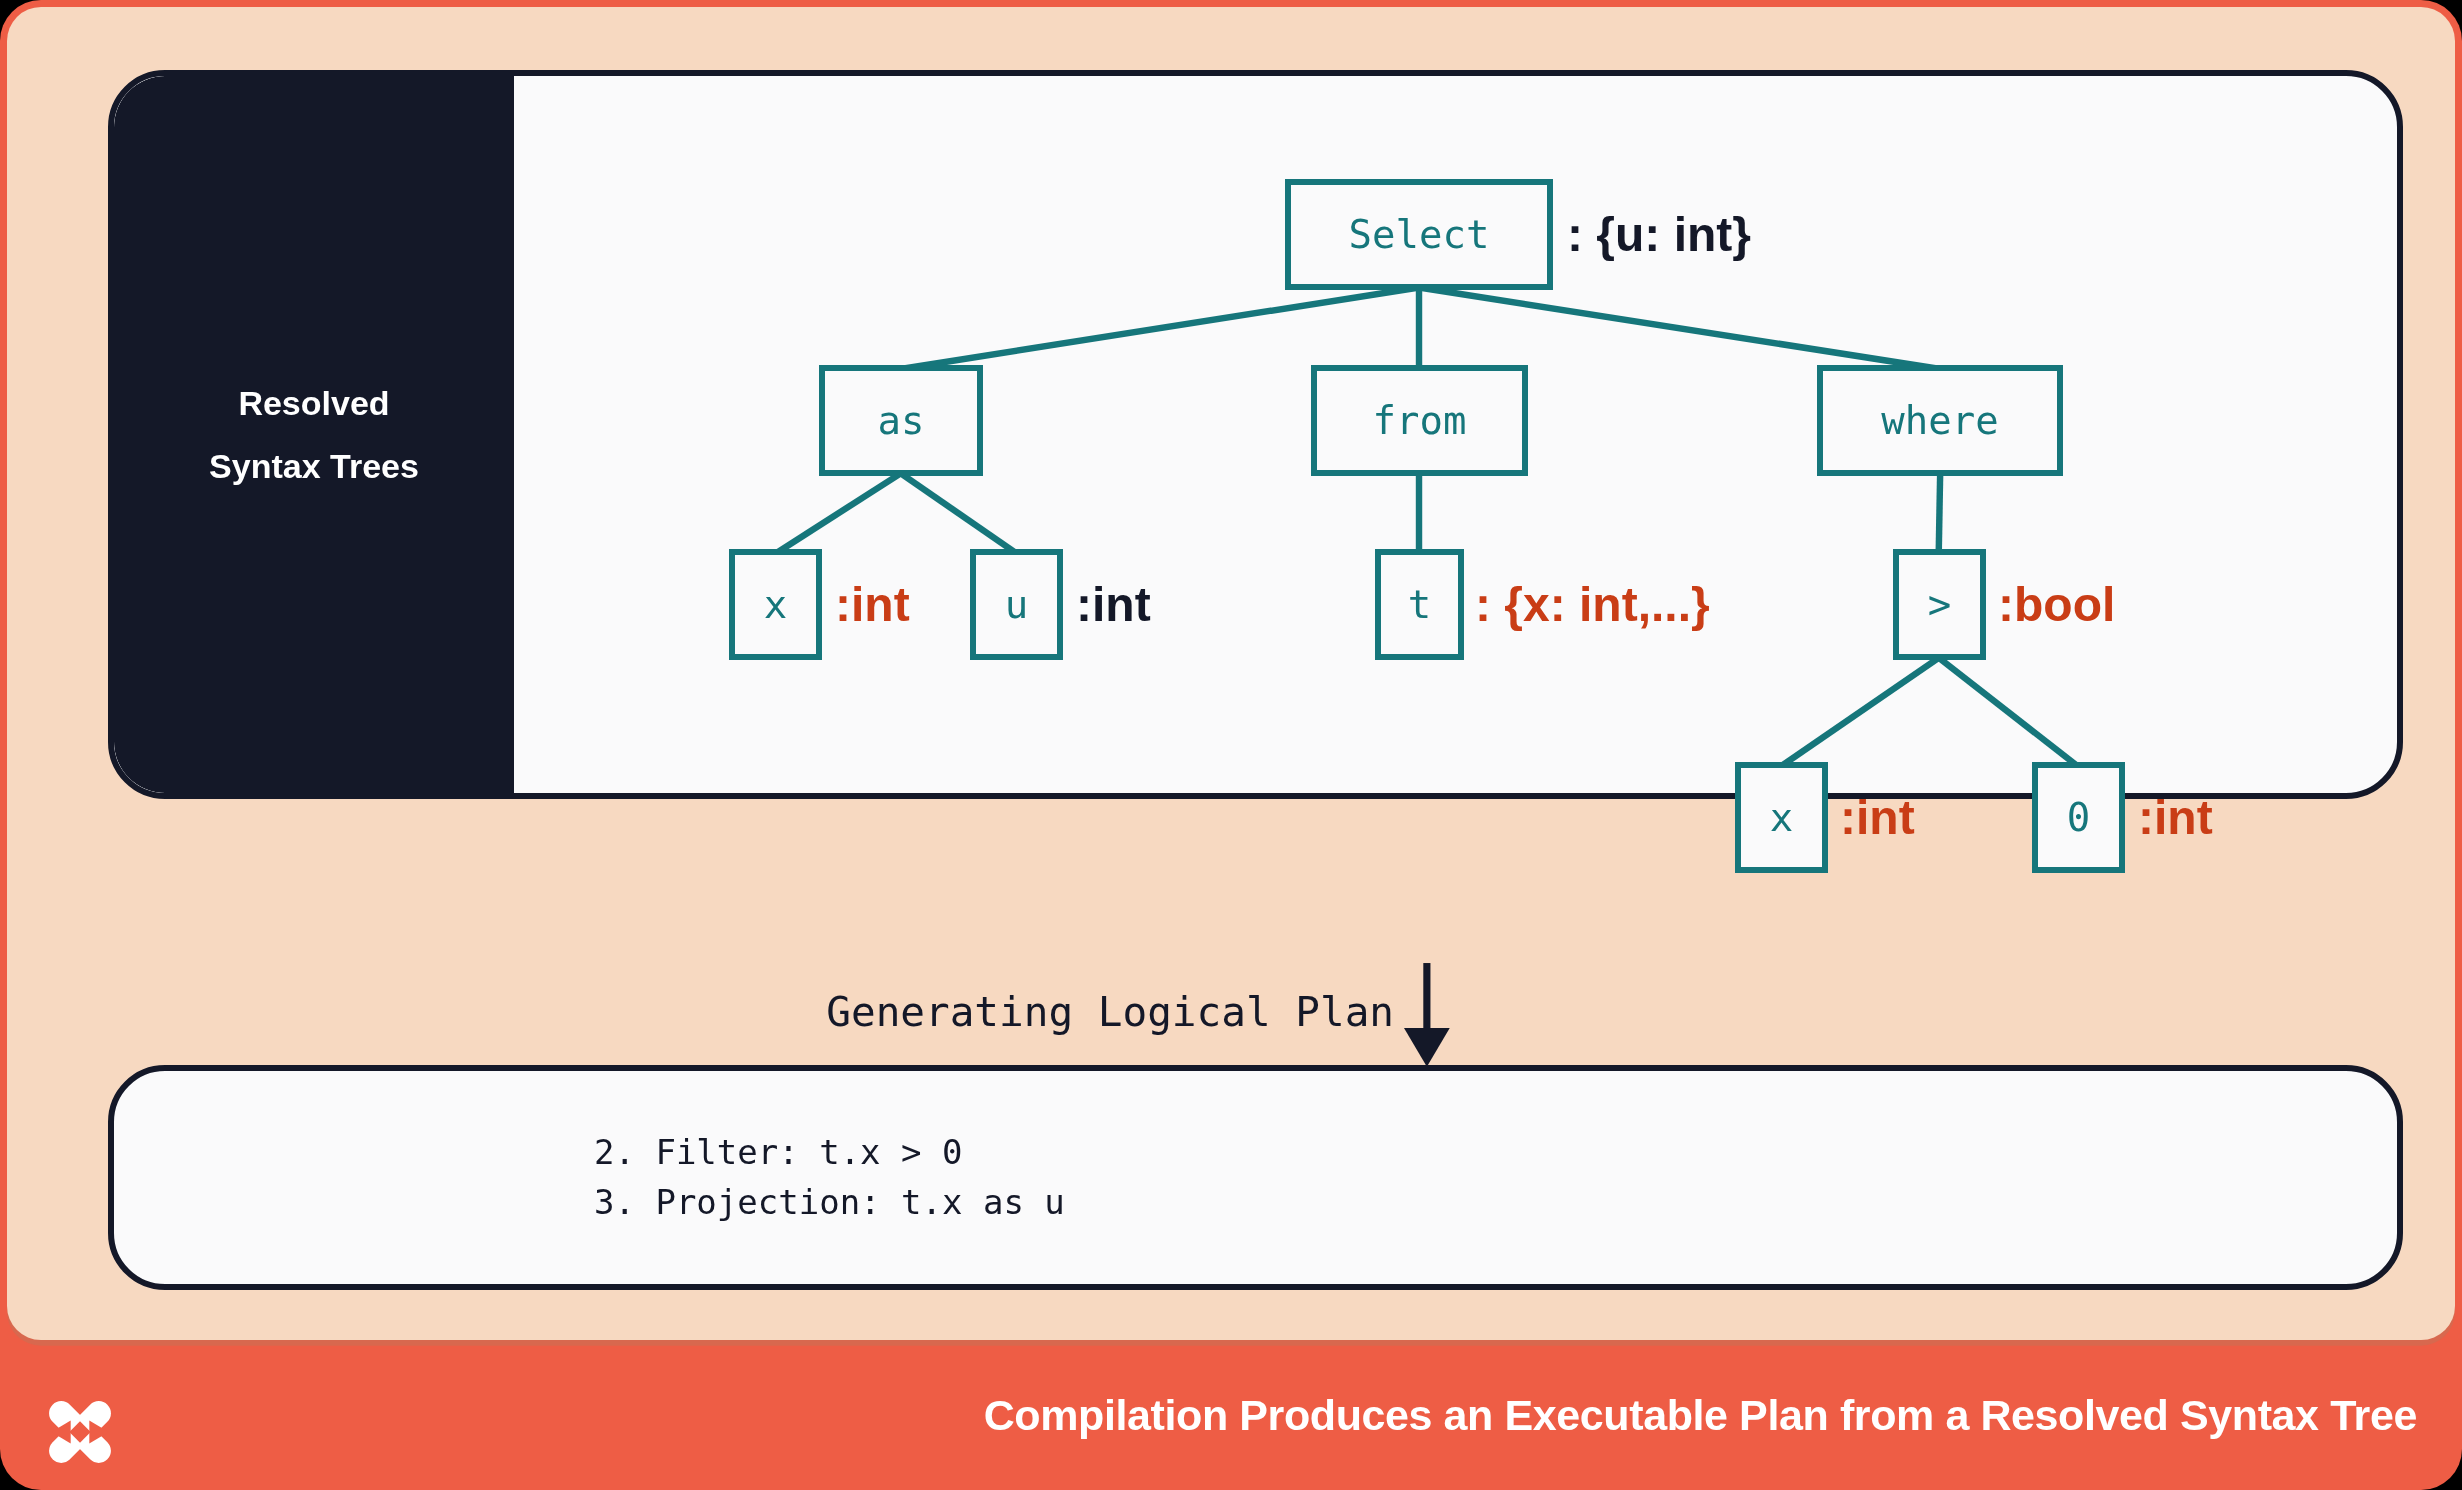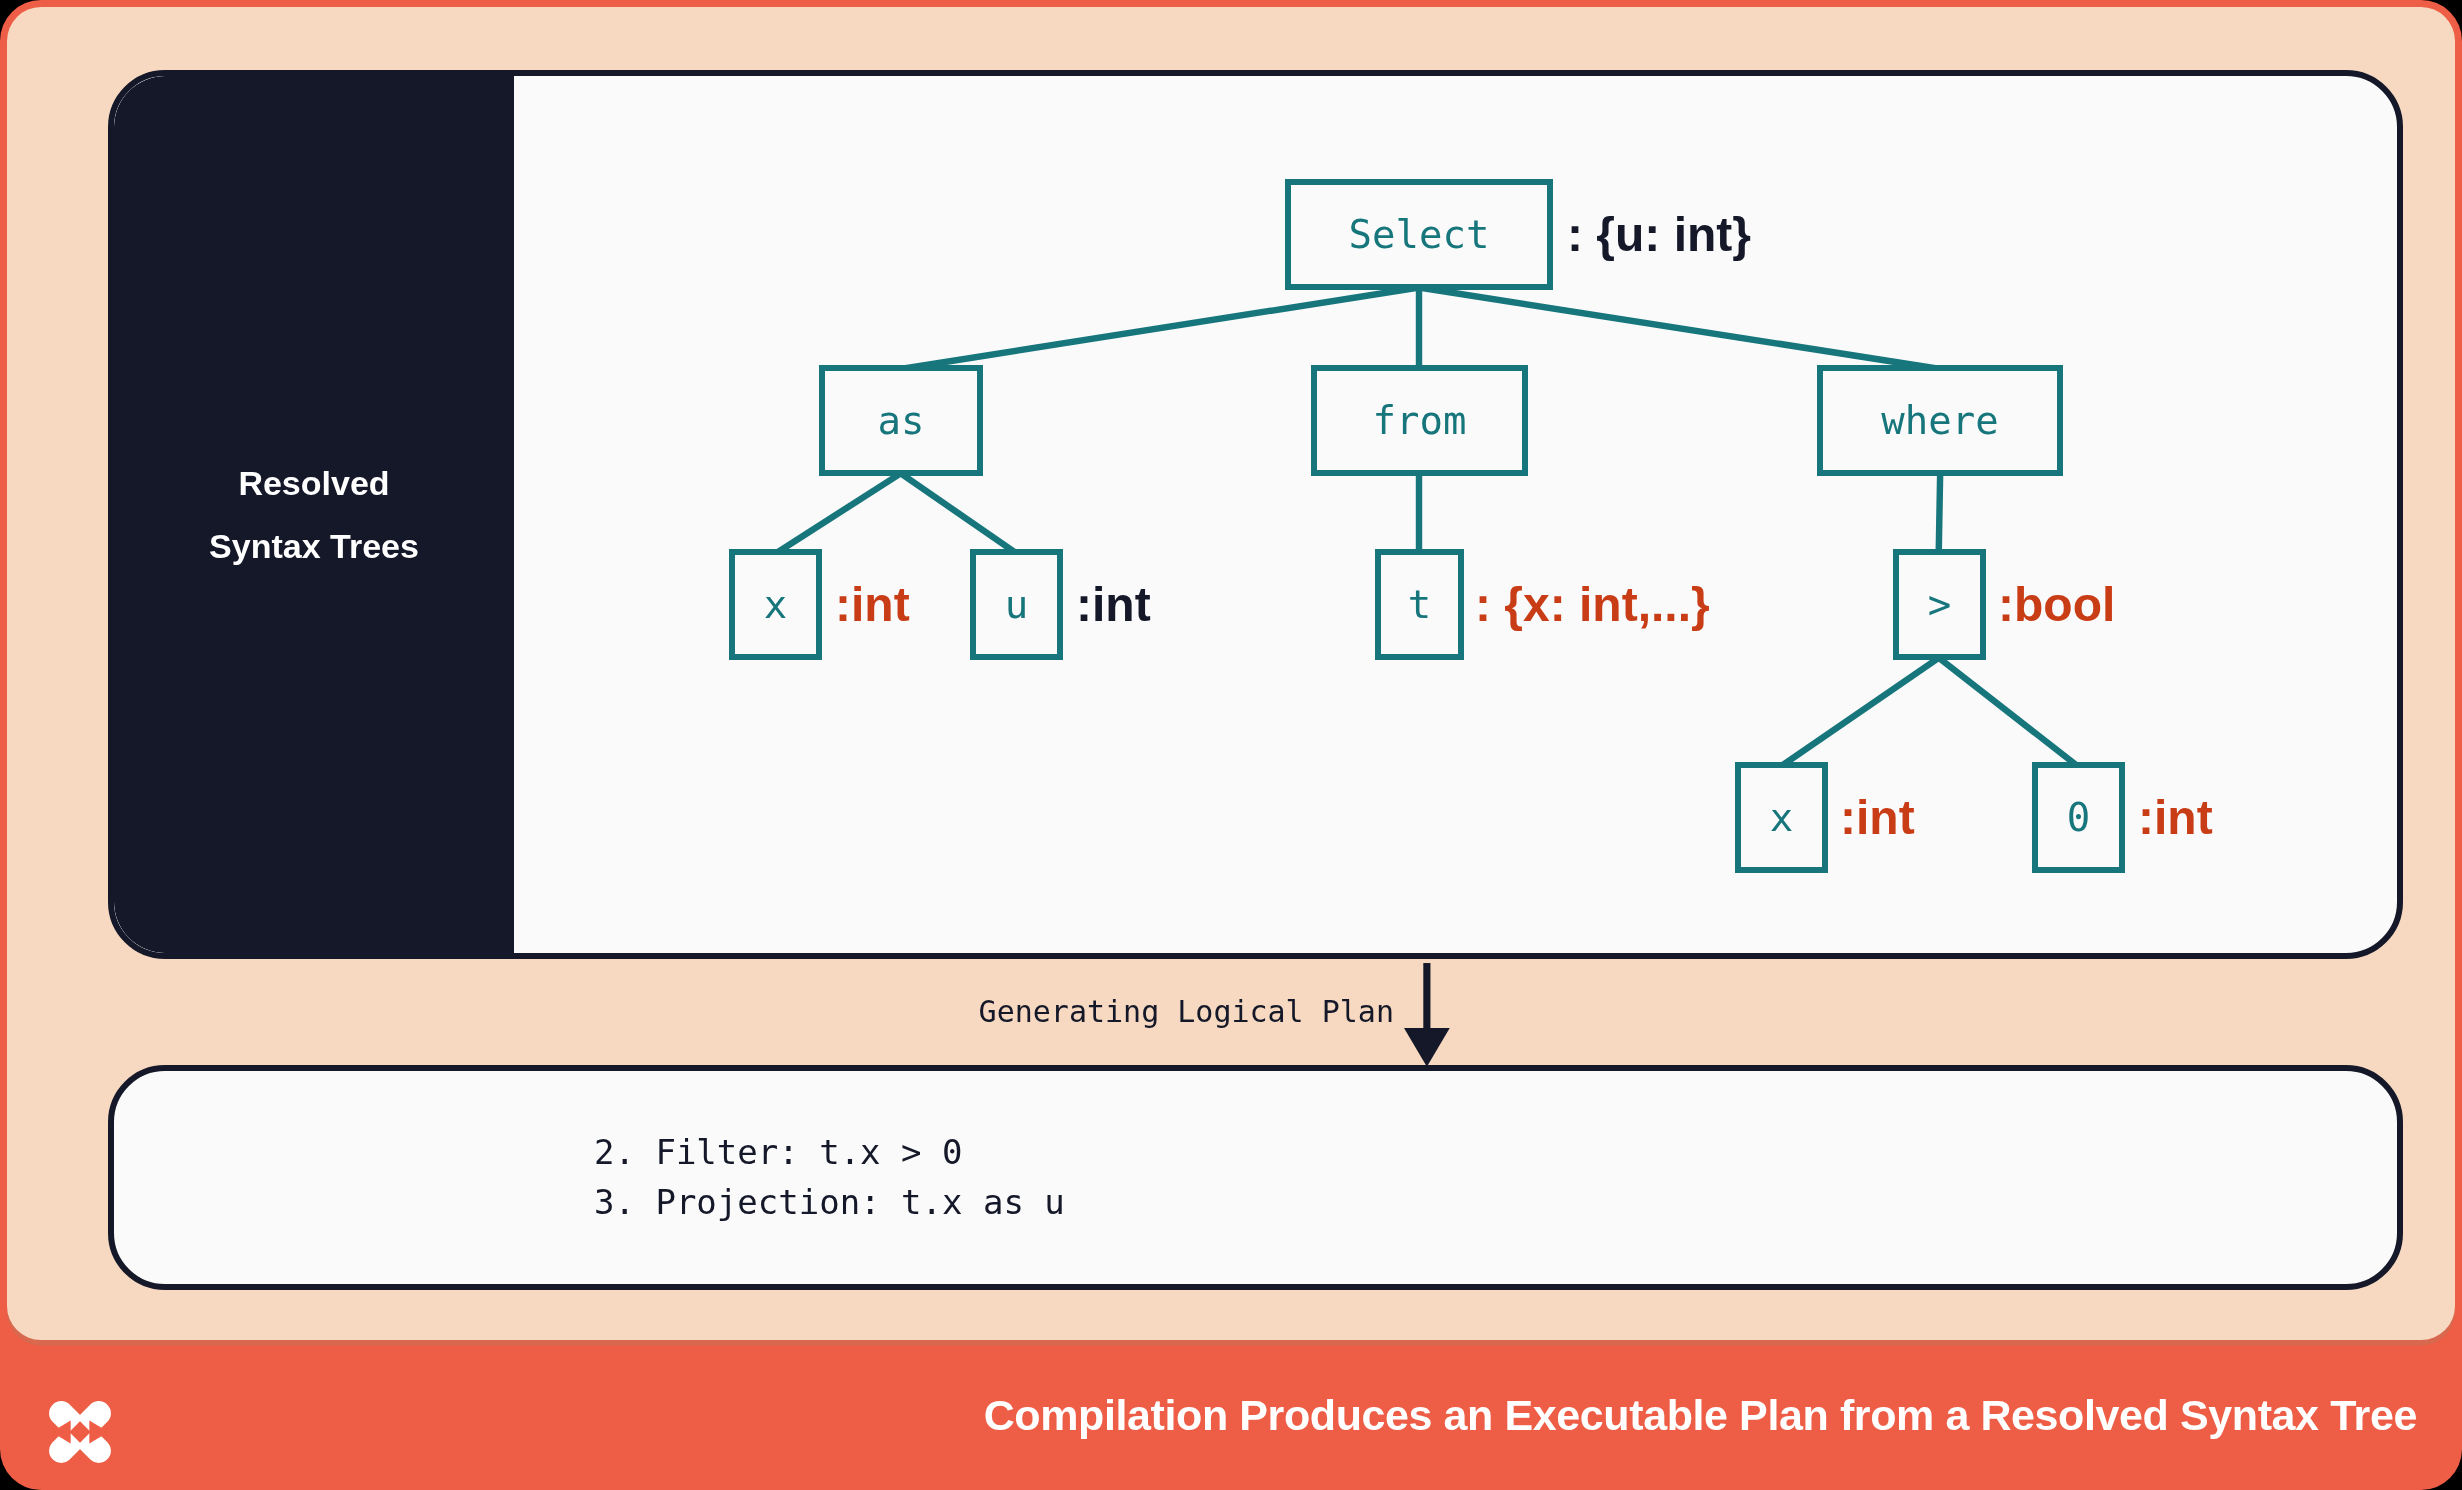--- a/index.html
+++ b/index.html
@@ -6,39 +6,39 @@
   #page{position:relative;width:2462px;height:1490px;background:#000;overflow:hidden;
         font-family:"Liberation Sans",sans-serif;}
   
   .outer-frame{position:absolute;left:0;top:0;width:2462px;height:1490px;
                background:#EE5D45;border-radius:41px;}
   .inner-card{position:absolute;left:7.1px;top:7.1px;width:2448px;height:1333px;
               background:#F7D9C1;border-radius:34px;box-shadow:0 5.7px 0 #D8684E;}
   
   .panel{position:absolute;background:#FAFAFB;border:6.4px solid #141828;
          border-radius:57px;box-sizing:border-box;overflow:hidden;z-index:1;}
-  .panel-top{left:108px;top:70px;width:2295px;height:889px;}
+  .panel-top{left:108px;top:70px;width:2295px;height:729px;}
   .panel-bottom{left:108px;top:1065px;width:2295px;height:225px;}
   .side{position:absolute;left:0;top:0;bottom:0;width:400px;background:#141828;
         border-radius:51px 0 0 51px;display:flex;align-items:center;justify-content:center;}
   .side-label{color:#FFFFFF;font-weight:bold;font-size:34px;line-height:63px;
               text-align:center;font-family:"Liberation Sans",sans-serif;}
   
   .tree-svg{position:absolute;left:0;top:0;width:2462px;height:1490px;z-index:2;pointer-events:none;}
   .node{position:absolute;box-sizing:border-box;background:#FAFAFB;border:6.4px solid #16767B;
         display:flex;align-items:center;justify-content:center;z-index:3;
         font-family:"DejaVu Sans Mono",monospace;font-size:39px;color:#16767B;}
   .ann{position:absolute;height:111px;display:flex;align-items:center;z-index:3;
        font-family:Liberation Sans, sans-serif;font-weight:bold;font-size:48px;white-space:pre;}
   .ann-dark{color:#141828;}
   .ann-red{color:#C93D16;}
   
   .transition-label{position:absolute;left:679px;top:987px;width:715px;height:49px;
        display:flex;align-items:center;justify-content:flex-end;z-index:2;
-       font-family:"DejaVu Sans Mono",monospace;font-size:30px;color:#141828;white-space:pre;}
+       font-family:"DejaVu Sans Mono",monospace;font-size:41px;color:#141828;white-space:pre;}
   
   .plan-steps{position:absolute;left:480px;top:0;height:212px;display:flex;
       flex-direction:column;justify-content:center;
       font-family:"DejaVu Sans Mono",monospace;font-size:34px;line-height:50px;
       color:#141828;white-space:pre;}
   
   .footer-bar{position:absolute;left:0;top:1340px;width:2462px;height:150px;z-index:1;}
   .footer-title{position:absolute;right:45px;top:1340px;height:150px;display:flex;align-items:center;
       color:#FFFFFF;font-weight:bold;font-size:43px;letter-spacing:-0.4px;z-index:2;
       font-family:"Liberation Sans",sans-serif;}

